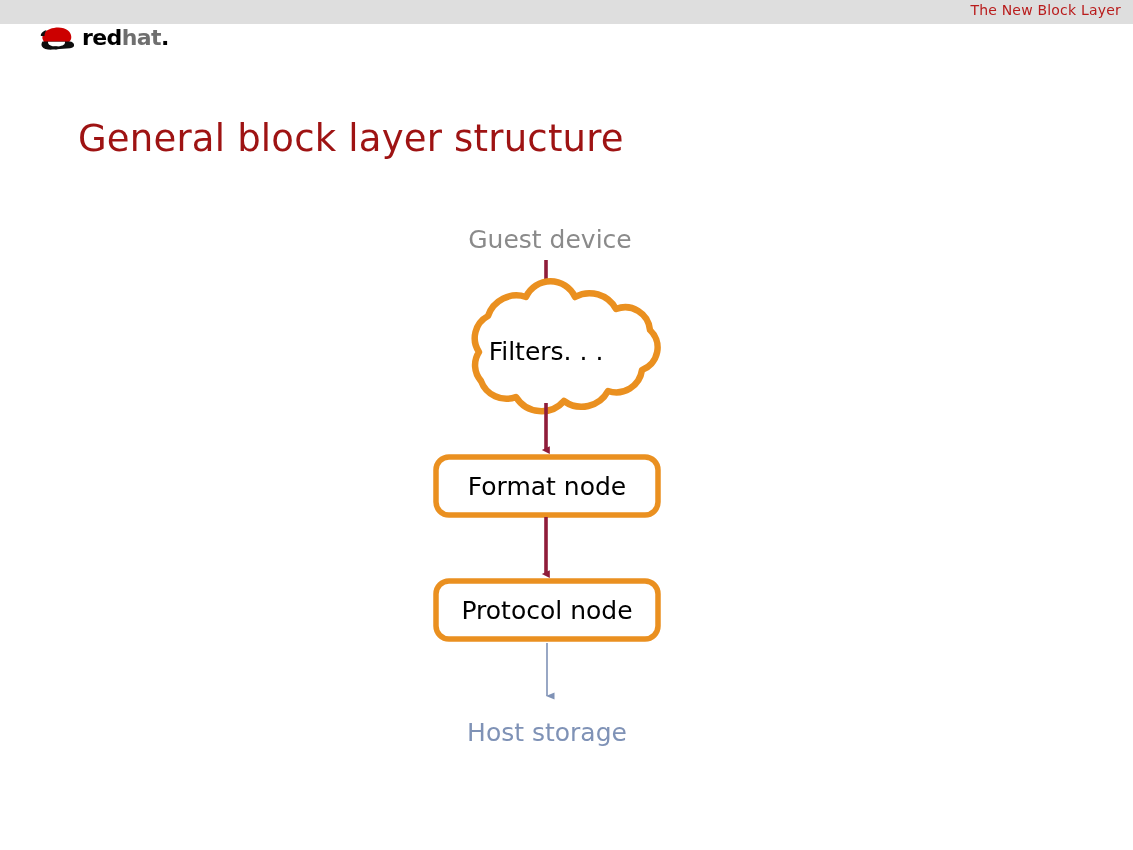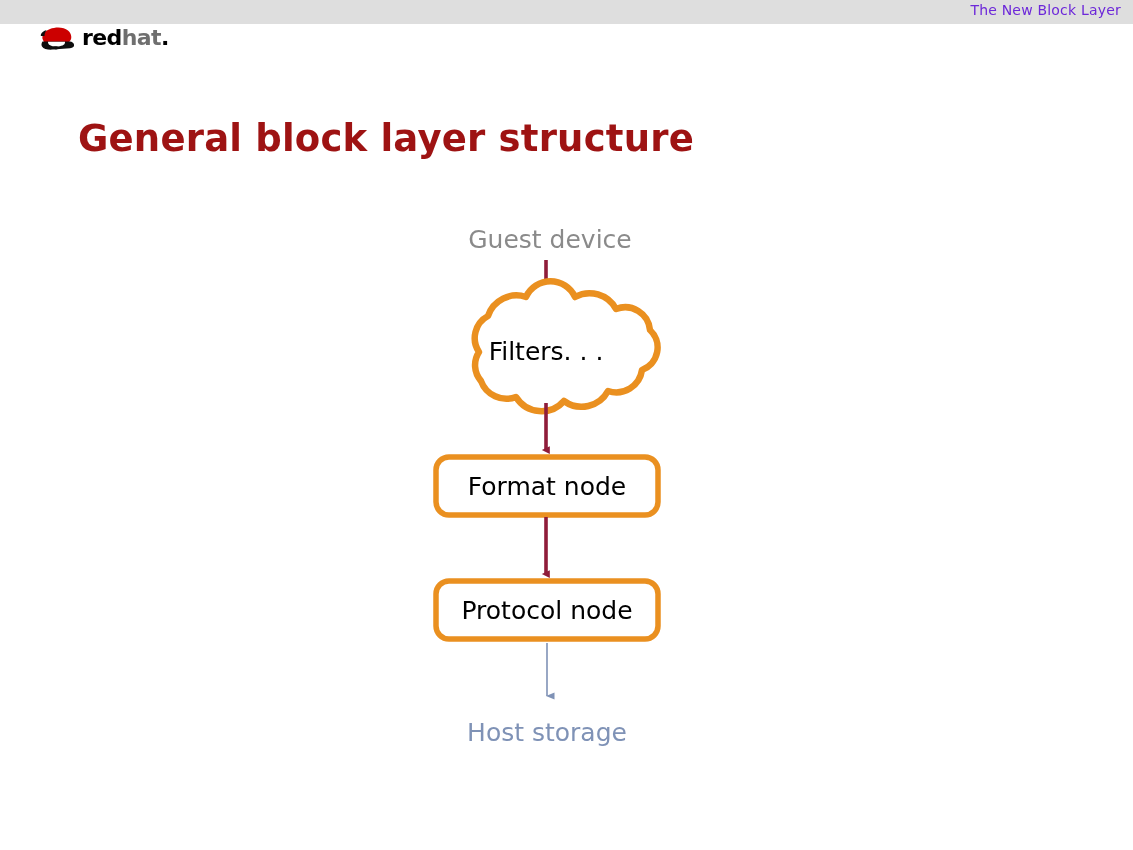--- a/index.html
+++ b/index.html
@@ -22,21 +22,21 @@
     width: 1133px;
     height: 24px;
     background: #dedede;
   }
   #header-title {
     position: absolute;
     right: 12px;
     top: 2px;
     font-family: "DejaVu Sans", sans-serif;
     font-size: 14px;
-    color: #6d28d9;
+    color: #b91c1c;
     letter-spacing: 0.2px;
     white-space: nowrap;
   }
 
   
   #logo {
     position: absolute;
     left: 34px;
     top: 24px;
     width: 160px;
@@ -64,21 +64,21 @@
   .wm-hat  { color: #6f6f6f; }
   .wm-dot  { color: #000000; }
 
   
   #slide-title {
     position: absolute;
     left: 78px;
     top: 92px;
     font-family: "DejaVu Sans", sans-serif;
     font-size: 37px;
-    font-weight: bold;
+    font-weight: normal;
     color: #9e1313;
     letter-spacing: 0.2px;
     white-space: nowrap;
   }
 
   
   #diagram {
     position: absolute;
     left: 380px;
     top: 205px;

